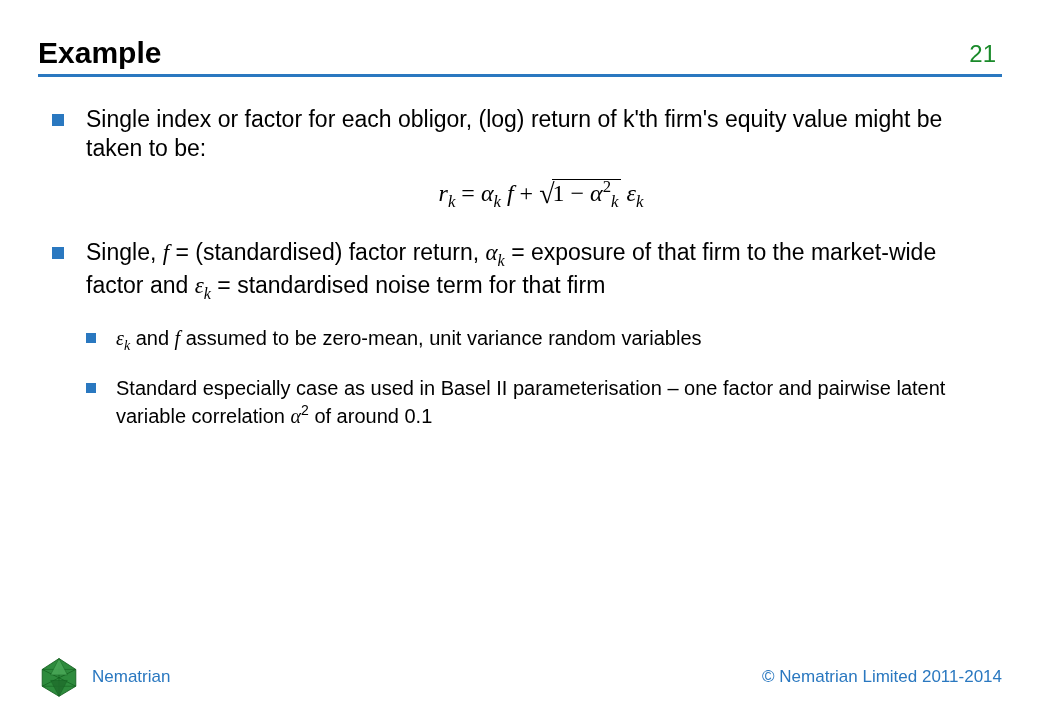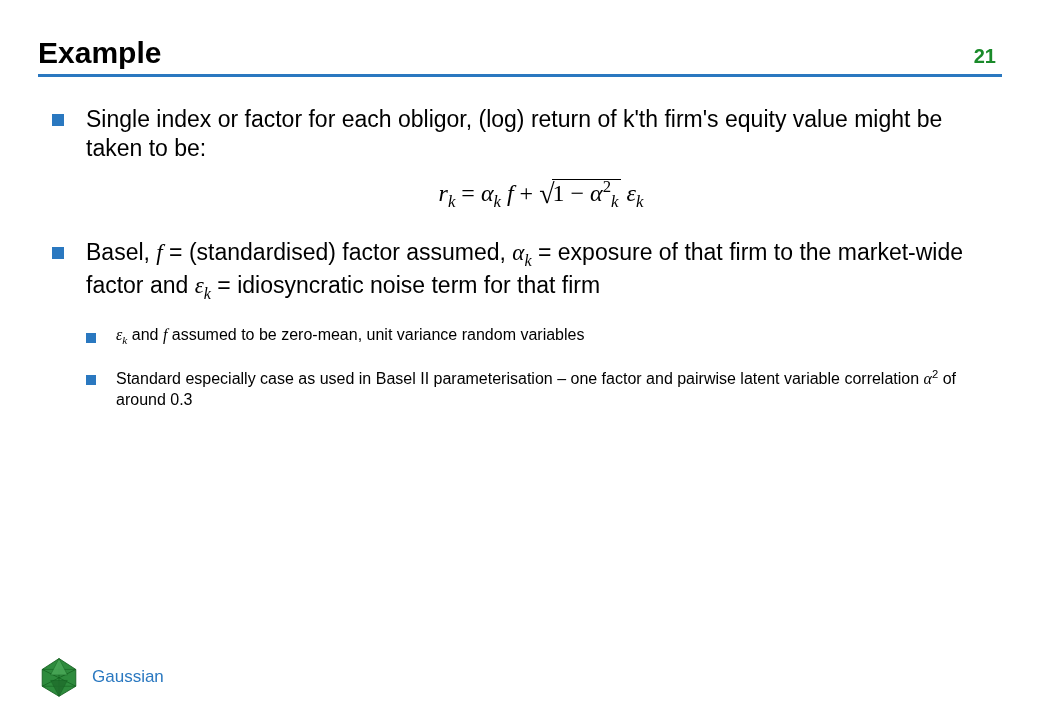--- a/index.html
+++ b/index.html
@@ -28,22 +28,22 @@
     justify-content: space-between;
     border-bottom: 3px solid #2a78c0;
     padding-bottom: 4px;
   }
   .title {
     font-size: 30px;
     font-weight: bold;
     color: #000;
   }
   .pagenum {
-    font-size: 20px;
-    font-weight: bold;
+    font-size: 24px;
+    font-weight: normal;
     color: #1a8a2a;
     padding-right: 6px;
     padding-bottom: 2px;
   }
   .content {
     position: absolute;
     top: 105px;
     left: 52px;
     right: 44px;
   }
@@ -72,21 +72,21 @@
   ul.sub {
     list-style: none;
     padding: 0;
     margin: 0;
     margin-top: 20px;
   }
   ul.sub > li {
     position: relative;
     padding-left: 30px;
     margin-bottom: 20px;
-    font-size: 16px;
+    font-size: 20px;
     line-height: 1.3;
     color: #000;
   }
   ul.sub > li::before {
     content: "";
     position: absolute;
     left: 0;
     top: 8px;
     width: 10px;
     height: 10px;
@@ -166,28 +166,28 @@
         <span>Single index or factor for each obligor, (log) return of k'th firm's equity value might be taken to be:</span>
 
         <div class="equation">
           <span class="eq-inline">
             <span>r</span><span class="sub-k">k</span><span class="upright"> = </span><span>α</span><span class="sub-k">k</span><span> f </span><span class="upright"> + </span><span class="sqrt-wrap"><span class="sqrt-sign">√</span><span class="sqrt-arg"><span class="upright">1 − </span><span>α</span><span class="sup-2">2</span><span class="sub-k">k</span></span></span><span> ε</span><span class="sub-k">k</span>
           </span>
         </div>
       </li>
 
       <li>
-        <span>Basel, </span><span class="sym">f</span><span> = (standardised) factor assumed, </span><span class="sym">α</span><span class="sym sub-k">k</span><span> = exposure of that firm to the market-wide factor and </span><span class="sym">ε</span><span class="sym sub-k">k</span><span> = idiosyncratic noise term for that firm</span>
+        <span>Single, </span><span class="sym">f</span><span> = (standardised) factor return, </span><span class="sym">α</span><span class="sym sub-k">k</span><span> = exposure of that firm to the market-wide factor and </span><span class="sym">ε</span><span class="sym sub-k">k</span><span> = standardised noise term for that firm</span>
 
         <ul class="sub">
           <li>
             <span class="sym">ε</span><span class="sym sub-k">k</span><span> and </span><span class="sym">f</span><span> assumed to be zero-mean, unit variance random variables</span>
           </li>
           <li>
-            <span>Standard especially case as used in Basel II parameterisation – one factor and pairwise latent variable correlation </span><span class="sym">α</span><span class="sup-2">2</span><span> of around 0.3</span>
+            <span>Standard especially case as used in Basel II parameterisation – one factor and pairwise latent variable correlation </span><span class="sym">α</span><span class="sup-2">2</span><span> of around 0.1</span>
           </li>
         </ul>
       </li>
 
 
     </ul>
   </div>
 
   <div class="footer">
     <div class="footer-left">
@@ -196,17 +196,18 @@
           <polygon points="50,6 90,32 90,72 50,96 10,72 10,32" fill="#2e8b3d" stroke="#0f5a1a" stroke-width="2"></polygon>
           <line x1="50" y1="6" x2="50" y2="96" stroke="#0f5a1a" stroke-width="1.5"></line>
           <line x1="10" y1="32" x2="90" y2="72" stroke="#0f5a1a" stroke-width="1.5"></line>
           <line x1="90" y1="32" x2="10" y2="72" stroke="#0f5a1a" stroke-width="1.5"></line>
           <line x1="10" y1="32" x2="90" y2="32" stroke="#0f5a1a" stroke-width="1.2"></line>
           <line x1="10" y1="72" x2="90" y2="72" stroke="#0f5a1a" stroke-width="1.2"></line>
           <polygon points="50,6 70,45 30,45" fill="#4aa858" stroke="#0f5a1a" stroke-width="1" opacity="0.85"></polygon>
           <polygon points="50,96 70,58 30,58" fill="#1f6e2c" stroke="#0f5a1a" stroke-width="1" opacity="0.85"></polygon>
         </svg>
       </span>
-      <span>Gaussian</span>
+      <span>Nematrian</span>
     </div>
+    <div>© Nematrian Limited 2011-2014</div>
   </div>
 
 </div>
 
 </body></html>

